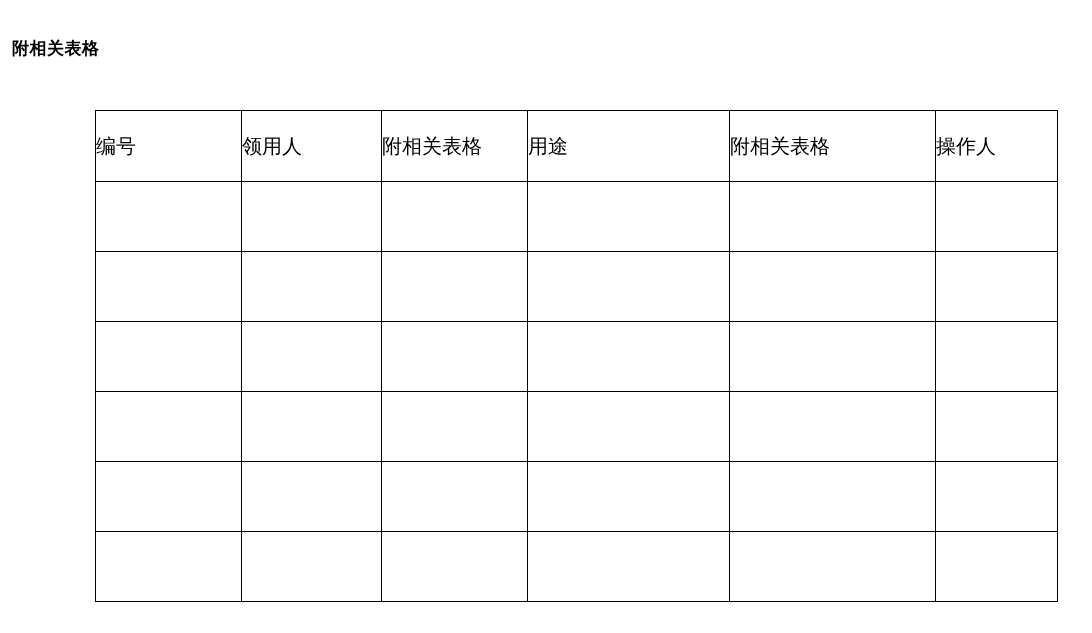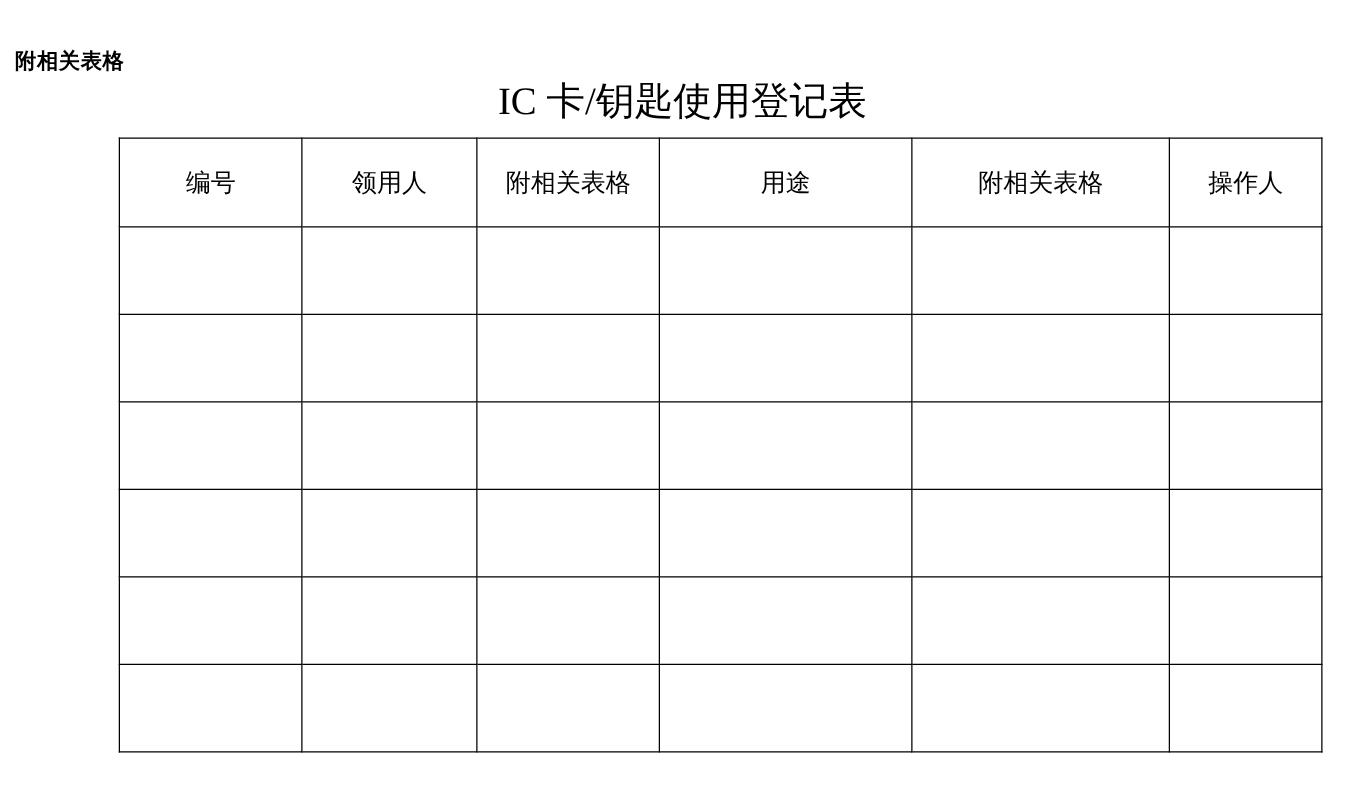--- a/index.html
+++ b/index.html
@@ -53,21 +53,21 @@
     width: 962px;
     table-layout: fixed;
   }
   table.reg-table td,
   table.reg-table th {
     border: 1px solid #000000;
     padding: 0;
     font-weight: normal;
     font-family: "Liberation Serif", serif;
     font-size: 20px;
-    text-align: center;
+    text-align: left;
     vertical-align: middle;
   }
   table.reg-table thead th {
     height: 70px;
   }
   table.reg-table tbody td {
     height: 69px;
   }
   col.c0 { width: 146px; }
   col.c1 { width: 140px; }
@@ -76,21 +76,20 @@
   col.c4 { width: 206px; }
   col.c5 { width: 122px; }
 </style>
 </head>
 <body>
 
 <div class="page">
 
   <div class="doc-heading">附相关表格</div>
 
-  <div class="doc-title">IC 卡/钥匙使用登记表</div>
 
   <div class="table-wrap">
     <table class="reg-table">
       <colgroup>
         <col class="c0">
           <col class="c1">
           <col class="c2">
           <col class="c3">
           <col class="c4">
           <col class="c5">

